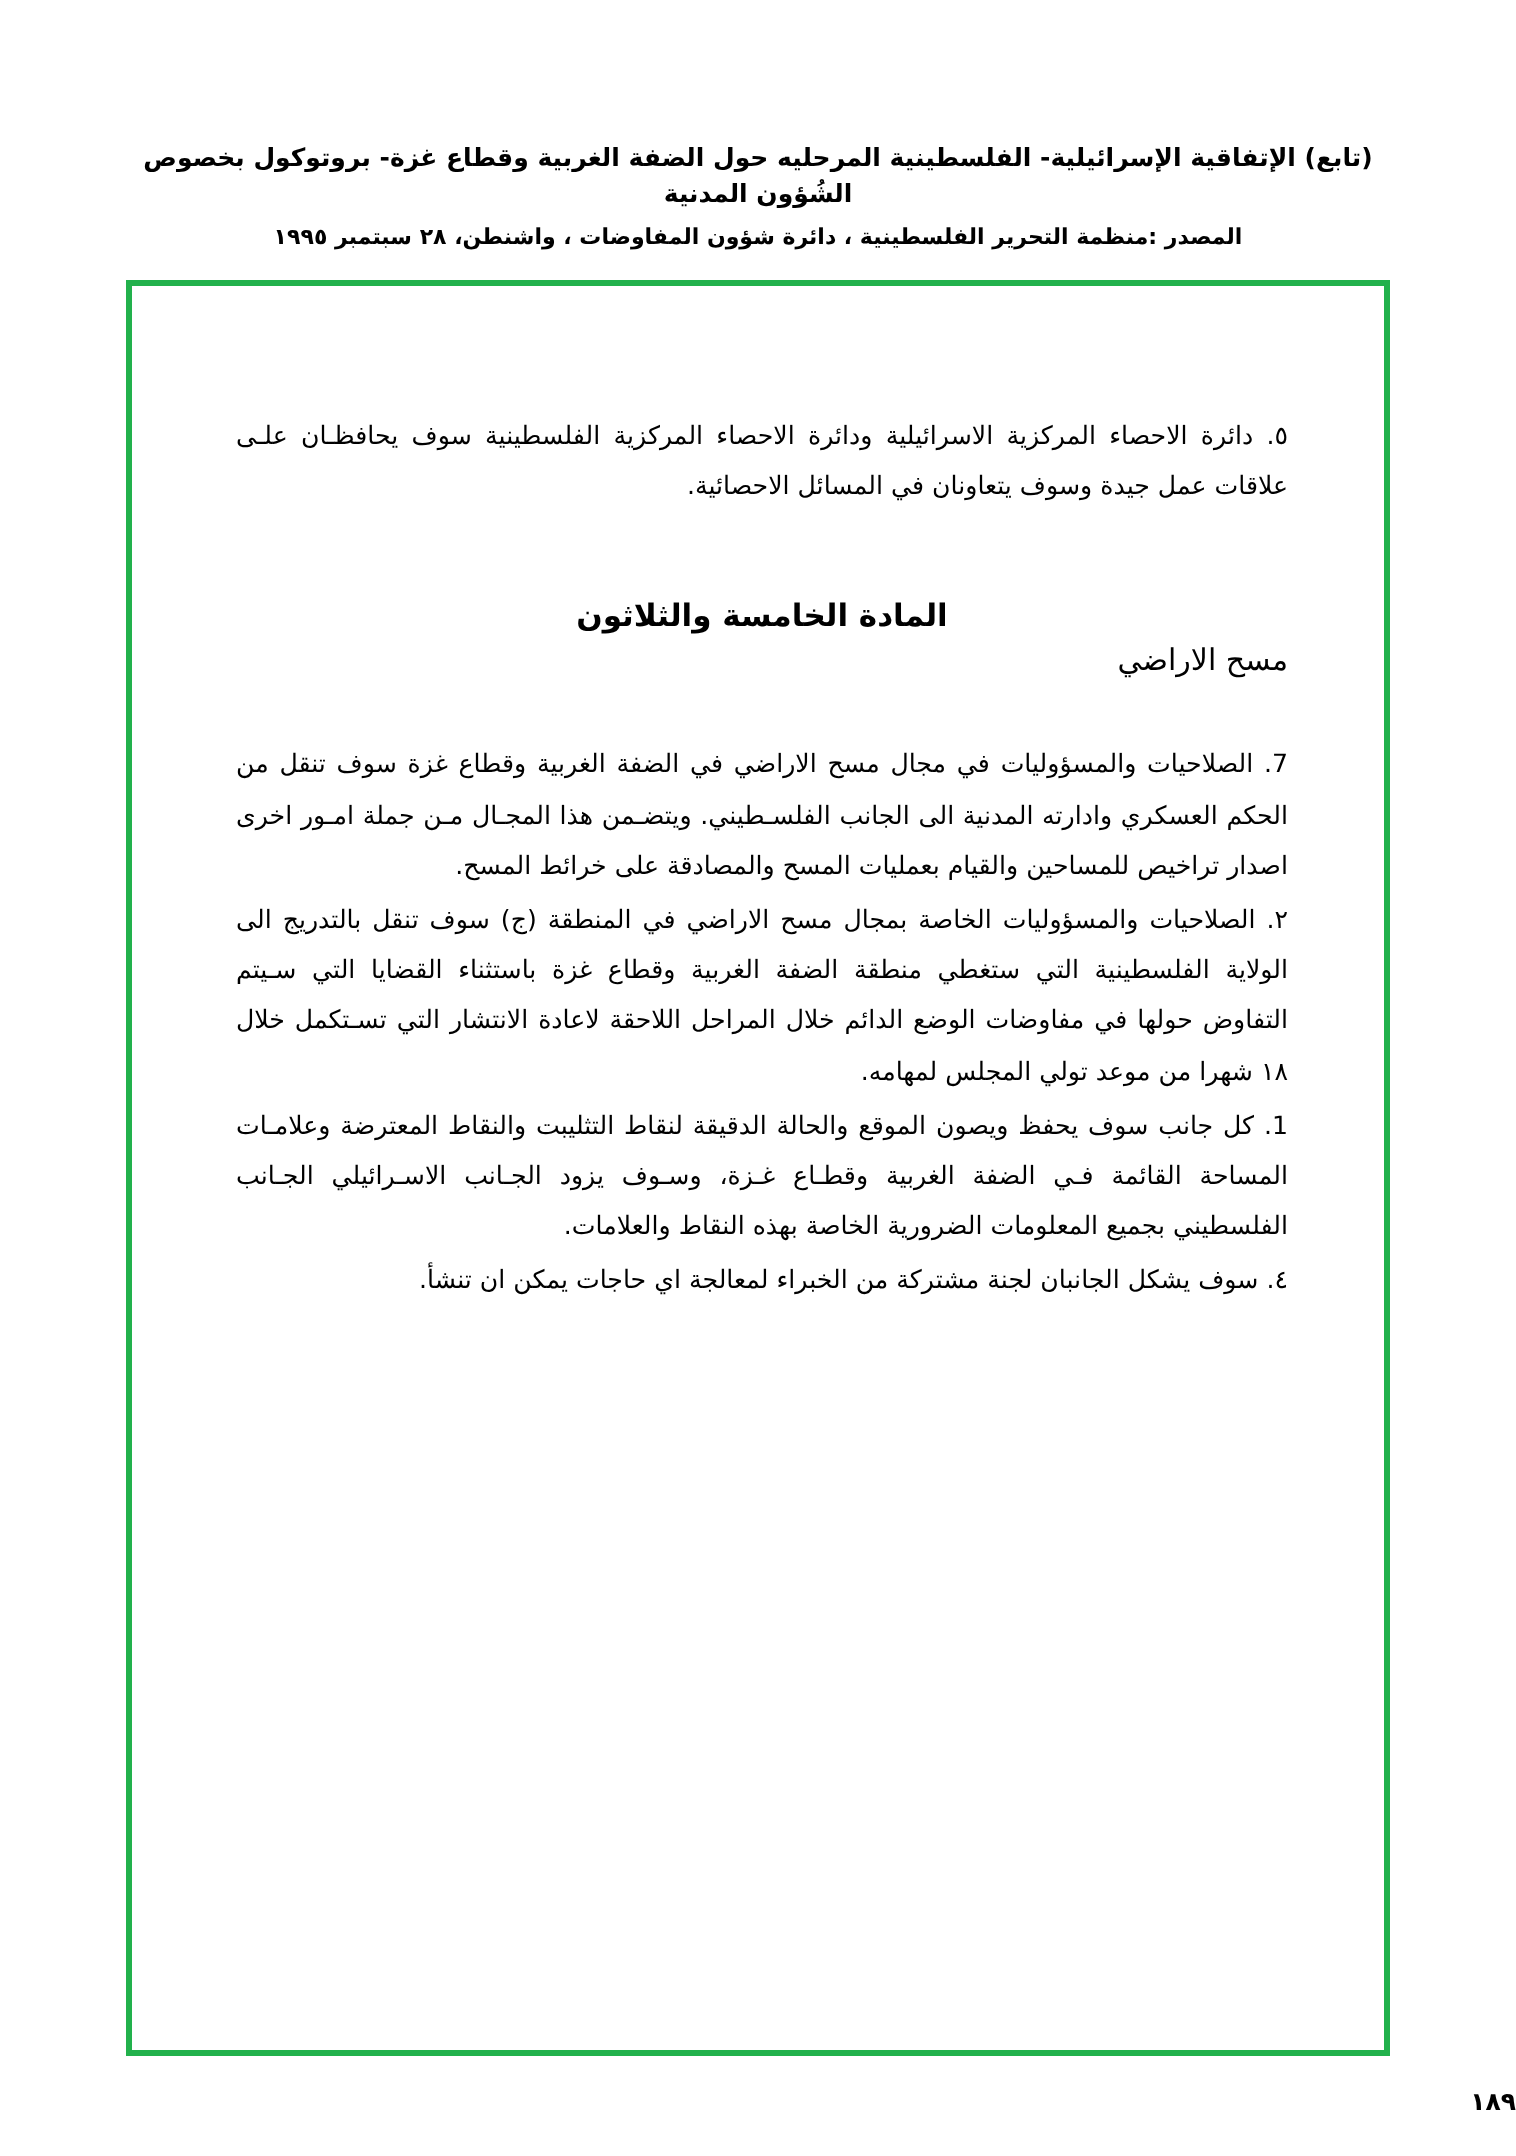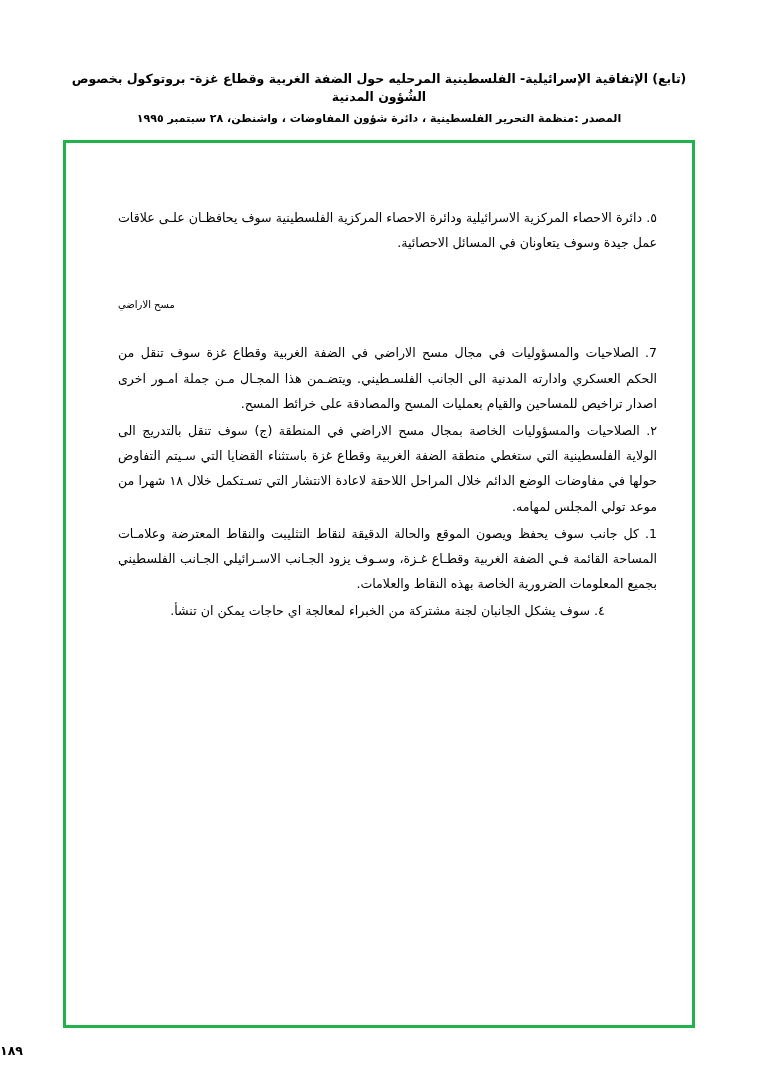--- a/index.html
+++ b/index.html
@@ -49,21 +49,21 @@
     left: 63px;
     width: 632px;
     height: 888px;
     border: 3px solid #22b14c;
     box-sizing: border-box;
     background: #fff;
   }
   .content {
     position: absolute;
     top: 62px;
-    right: 35px;
+    right: 48px;
     left: 52px;
     direction: rtl;
     text-align: justify;
   }
   .para {
     font-size: 12.6px;
     line-height: 2.0;
     margin-bottom: 3px;
     text-align: justify;
     text-justify: inter-word;
@@ -73,58 +73,59 @@
     margin-bottom: 44px;
   }
   .article-title {
     text-align: center;
     font-size: 15.5px;
     font-weight: bold;
     margin: 34px 0 4px 0;
     direction: rtl;
   }
   .article-sub {
-    text-align: left;
-    font-size: 10px;
+    text-align: right;
+    font-size: 15px;
     font-weight: normal;
     margin: 0 0 30px 0;
     direction: rtl;
   }
   .list .para {
     margin-bottom: 2px;
   }
   .last-para {
-    text-align: center;
+    text-align: right;
   }
   .footer {
     position: absolute;
     bottom: 20px;
-    left: 0;
+    left: 18px;
     right: 0;
-    text-align: left;
+    text-align: right;
     font-size: 12.5px;
     font-weight: bold;
     direction: rtl;
   }
 </style>
 </head>
 <body>
 
 <div class="page">
 
   <div class="header">
     <div class="header-title">(تابع) الإتفاقية الإسرائيلية- الفلسطينية المرحليه حول الضفة الغربية وقطاع غزة- بروتوكول بخصوص الشُؤون المدنية</div>
     <div class="header-source">المصدر :منظمة التحرير الفلسطينية ، دائرة شؤون المفاوضات ، واشنطن، ٢٨ سبتمبر ١٩٩٥</div>
   </div>
 
   <div class="frame">
     <div class="content">
 
       <div class="para clause5">٥. دائرة الاحصاء المركزية الاسرائيلية ودائرة الاحصاء المركزية الفلسطينية  سوف يحافظـان علـى علاقات عمل جيدة وسوف يتعاونان في المسائل الاحصائية.</div>
 
+      <div class="article-title">المادة الخامسة والثلاثون</div>
       <div class="article-sub">مسح الاراضي</div>
 
       <div class="list">
         <div class="para">7. الصلاحيات والمسؤوليات في مجال مسح الاراضي في الضفة الغربية وقطاع غزة سوف تنقل من الحكم العسكري وادارته المدنية الى الجانب  الفلسـطيني. ويتضـمن هذا المجـال مـن جملة امـور اخرى اصدار تراخيص للمساحين والقيام بعمليات المسح والمصادقة على خرائط المسح.</div>
         <div class="para">٢. الصلاحيات والمسؤوليات الخاصة بمجال مسح الاراضي في المنطقة (ج) سوف تنقل بالتدريج الى الولاية الفلسطينية التي ستغطي منطقة الضفة الغربية وقطاع غزة باستثناء القضايا التي سـيتم التفاوض حولها في مفاوضات الوضع الدائم خلال المراحل اللاحقة لاعادة الانتشار التي تسـتكمل خلال ١٨ شهرا من موعد تولي المجلس لمهامه.</div>
         <div class="para">1. كل جانب سوف يحفظ ويصون الموقع والحالة الدقيقة لنقاط التثليبت والنقاط المعترضة  وعلامـات المساحة القائمة فـي الضفة الغربية وقطـاع غـزة، وسـوف يزود الجـانب الاسـرائيلي الجـانب الفلسطيني بجميع المعلومات الضرورية الخاصة بهذه النقاط والعلامات.</div>
         <div class="para last-para">٤. سوف يشكل الجانبان لجنة مشتركة من الخبراء لمعالجة اي حاجات يمكن ان تنشأ.</div>
       </div>
 
     </div>

